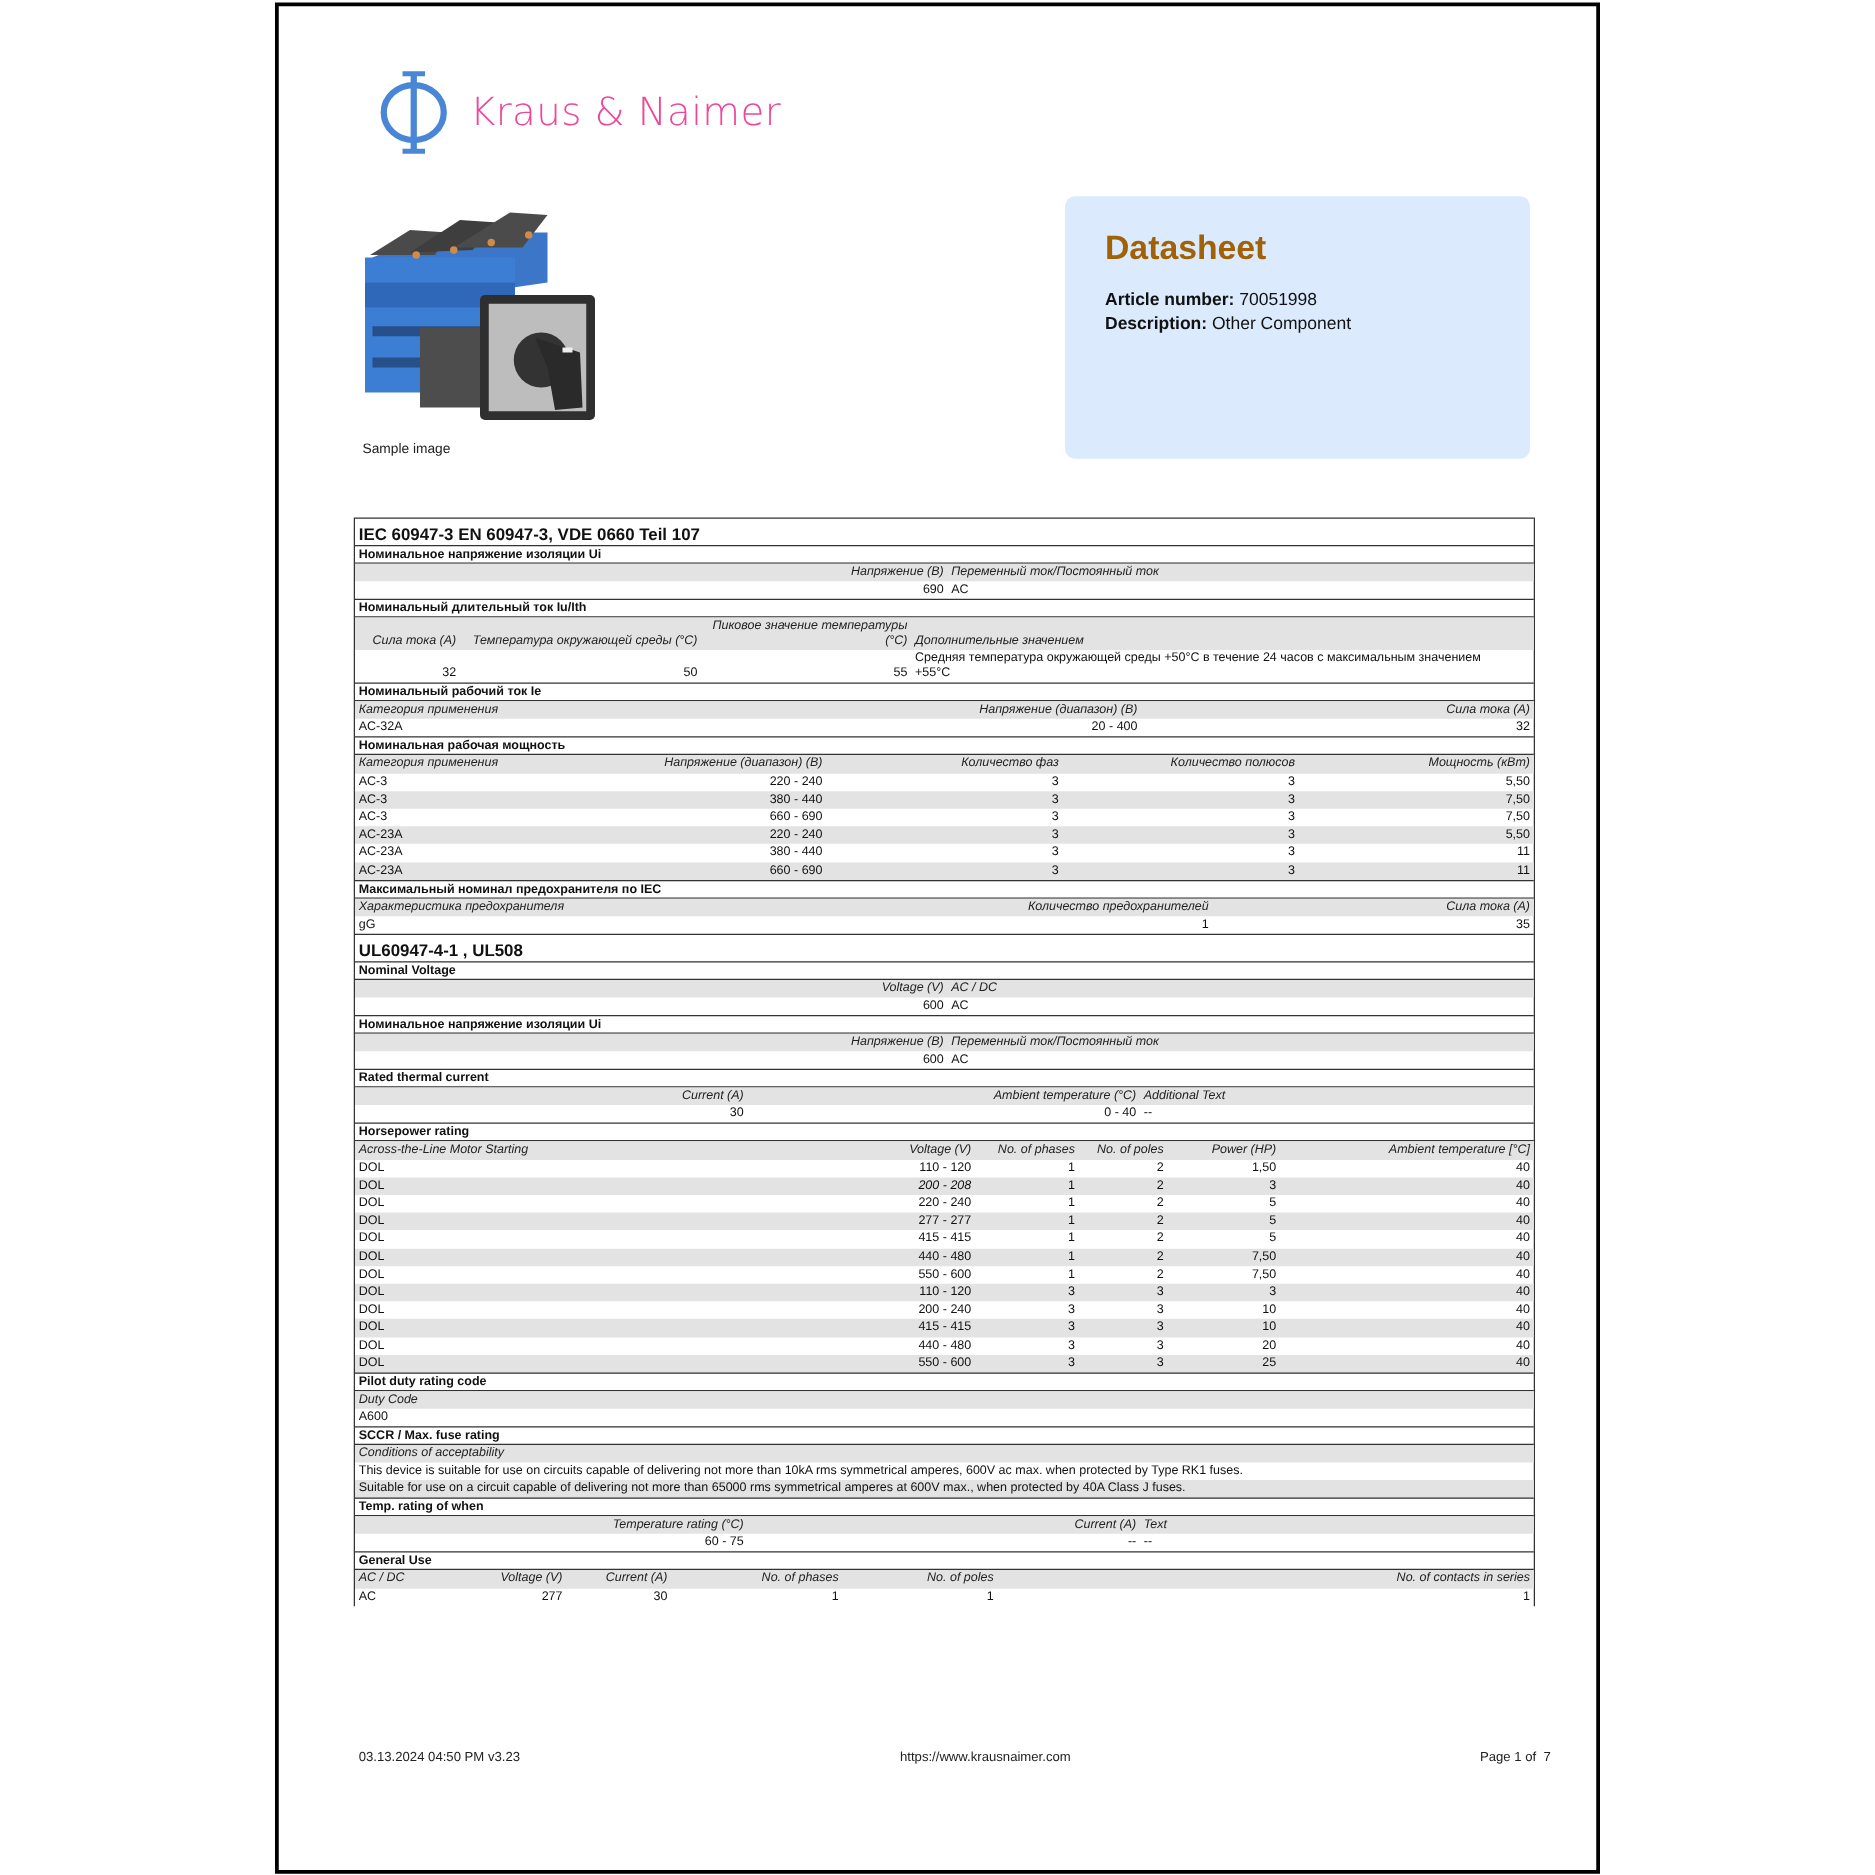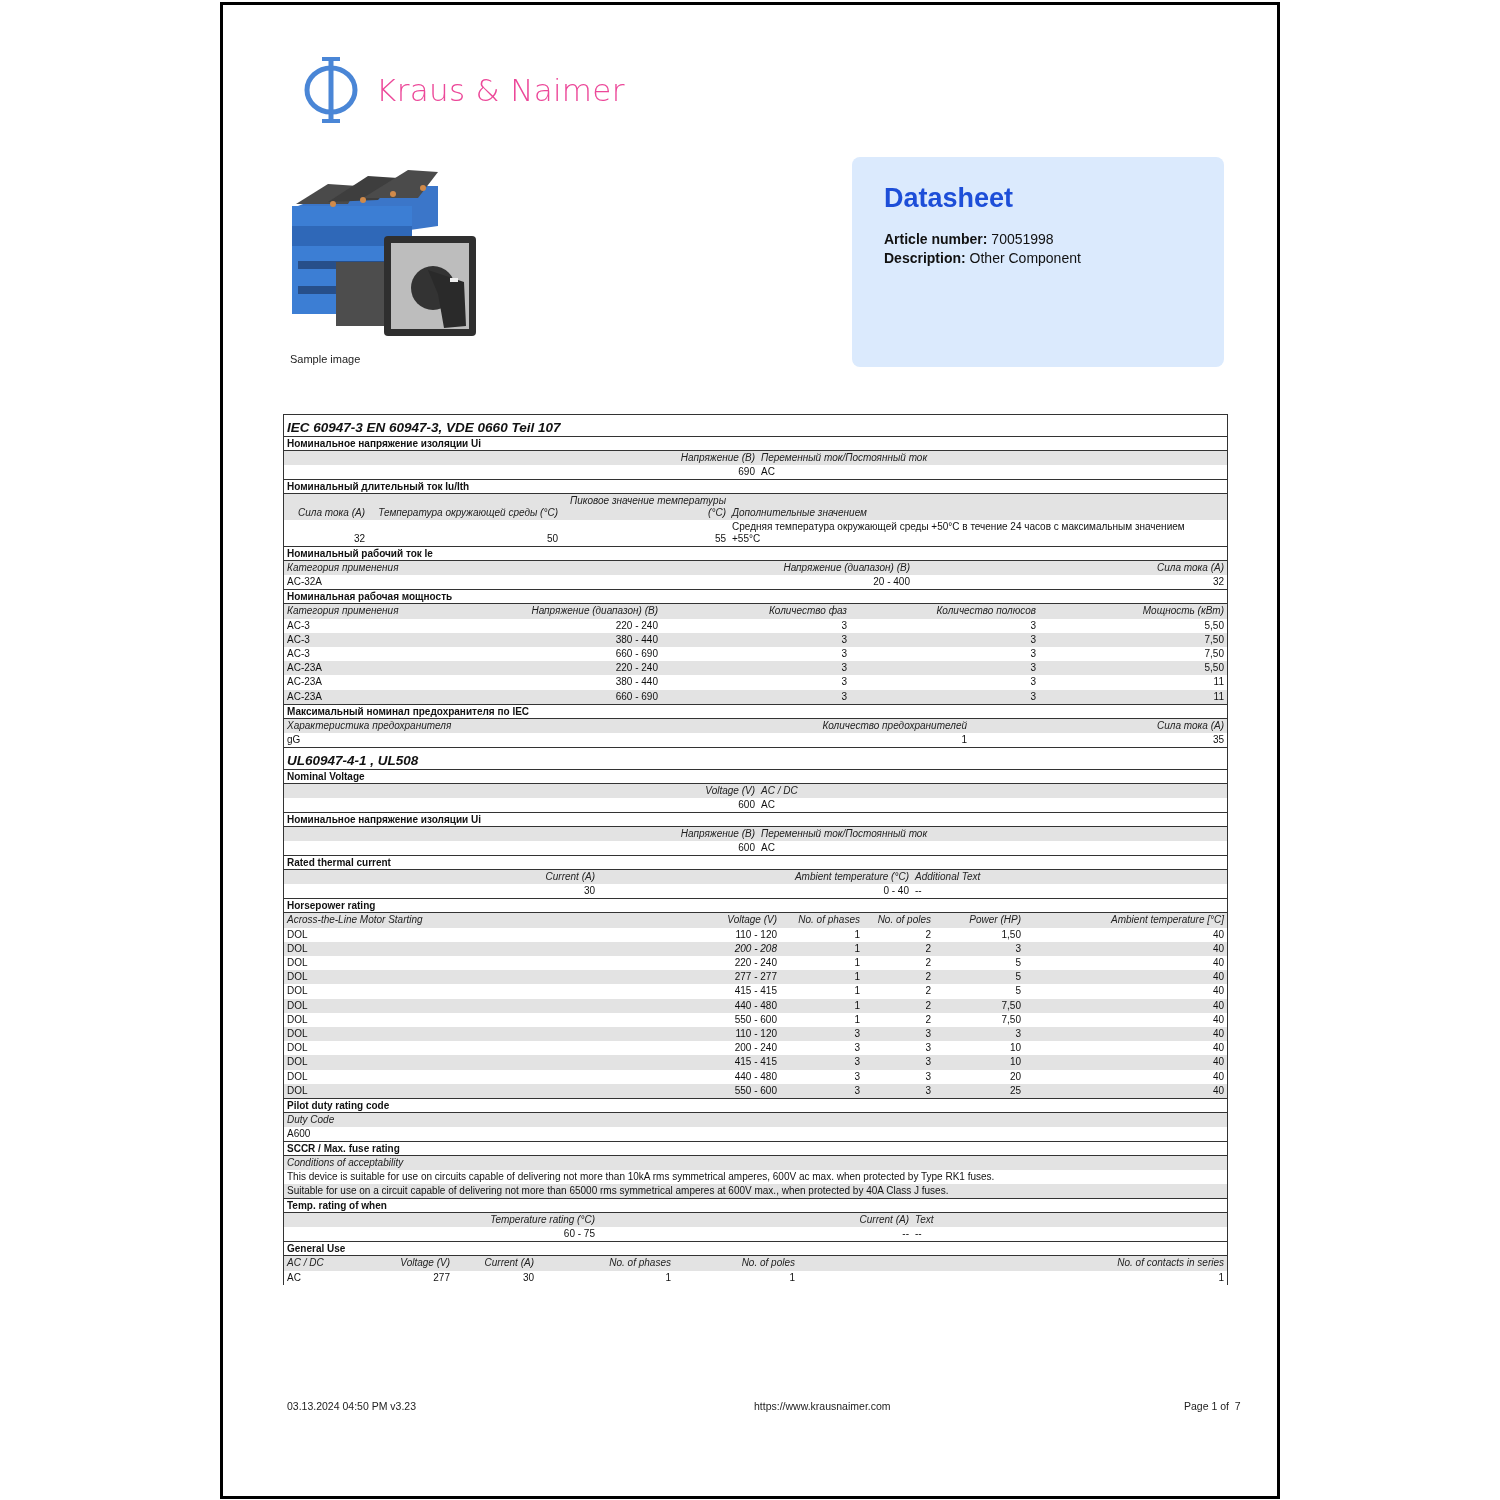--- a/index.html
+++ b/index.html
@@ -5,25 +5,25 @@
   * { box-sizing: border-box; margin: 0; padding: 0; }
   html, body { width: 1500px; height: 1500px; background: #ffffff; }
   body { font-family: "Liberation Sans", sans-serif; color: #111; position: relative; overflow: hidden; }
   .page-frame { position: absolute; left: 220px; top: 2px; width: 1060px; height: 1497px; border: 3px solid #000; background: #fff; }
   .logo { position: absolute; left: 302px; top: 56px; height: 68px; display: flex; align-items: center; }
   .logo-mark { width: 58px; height: 68px; margin-right: 16px; }
   .logo-text { font-family: "DejaVu Sans", sans-serif; font-size: 31px; color: #ec4899; letter-spacing: 0.3px; font-weight: 300; }
   .product-image { position: absolute; left: 288px; top: 166px; width: 190px; height: 176px; }
   .sample-caption { position: absolute; left: 290px; top: 353px; font-size: 11px; color: #222; }
   .info-card { position: absolute; left: 852px; top: 157px; width: 372px; height: 210px; background: #dbeafd; border-radius: 8px; padding: 26px 32px; }
-  .info-title { font-size: 27px; font-weight: bold; color: #1d4ed8; margin-bottom: 16px; }
+  .info-title { font-size: 27px; font-weight: bold; color: #a16207; margin-bottom: 16px; }
   .info-line { font-size: 14px; line-height: 19px; color: #111; }
   .info-line b { font-weight: bold; }
   .spec { position: absolute; left: 283px; top: 414px; width: 945px; font-size: 10px; border-left: 1px solid #333; border-right: 1px solid #333; }
-  .spec .h1 { font-size: 13.5px; font-weight: bold; padding: 5px 3px 1px 3px; border-top: 1px solid #333; border-bottom: 1px solid #333; line-height: 15px; font-style: italic; }
+  .spec .h1 { font-size: 13.5px; font-weight: bold; padding: 5px 3px 1px 3px; border-top: 1px solid #333; border-bottom: 1px solid #333; line-height: 15px; }
   .spec .h2 { font-weight: bold; padding: 1px 3px; border-bottom: 1px solid #333; line-height: 12px; height: 14px; }
   .spec .row { display: flex; line-height: 12px; min-height: 14.2px; padding: 1px 3px; }
   .spec .row.hdr { background: #e3e3e3; font-style: italic; color: #222; }
   .spec .row.alt { background: #e3e3e3; }
   .spec .row.last { border-bottom: 1px solid #333; }
   .spec .c { white-space: nowrap; }
   .r { text-align: right; }
   .footer { position: absolute; top: 1400px; font-size: 10.5px; color: #222; }
 </style>
 </head>
@@ -370,14 +370,14 @@
     <span class="c" style="width:80px">AC</span>
     <span class="c r" style="width:83px">277</span>
     <span class="c r" style="width:84px">30</span>
     <span class="c r" style="width:137px">1</span>
     <span class="c r" style="width:124px">1</span>
     <span class="c r" style="flex:1">1</span>
   </div>
 </div>
 
 <div class="footer" style="left:287px">03.13.2024 04:50 PM v3.23</div>
-<div class="footer" style="left:754px">https://www.krausnaimer.com</div>
+<div class="footer" style="left:720px">https://www.krausnaimer.com</div>
 <div class="footer" style="left:1184px;white-space:pre">Page 1 of  7</div>
 
 </body></html>

